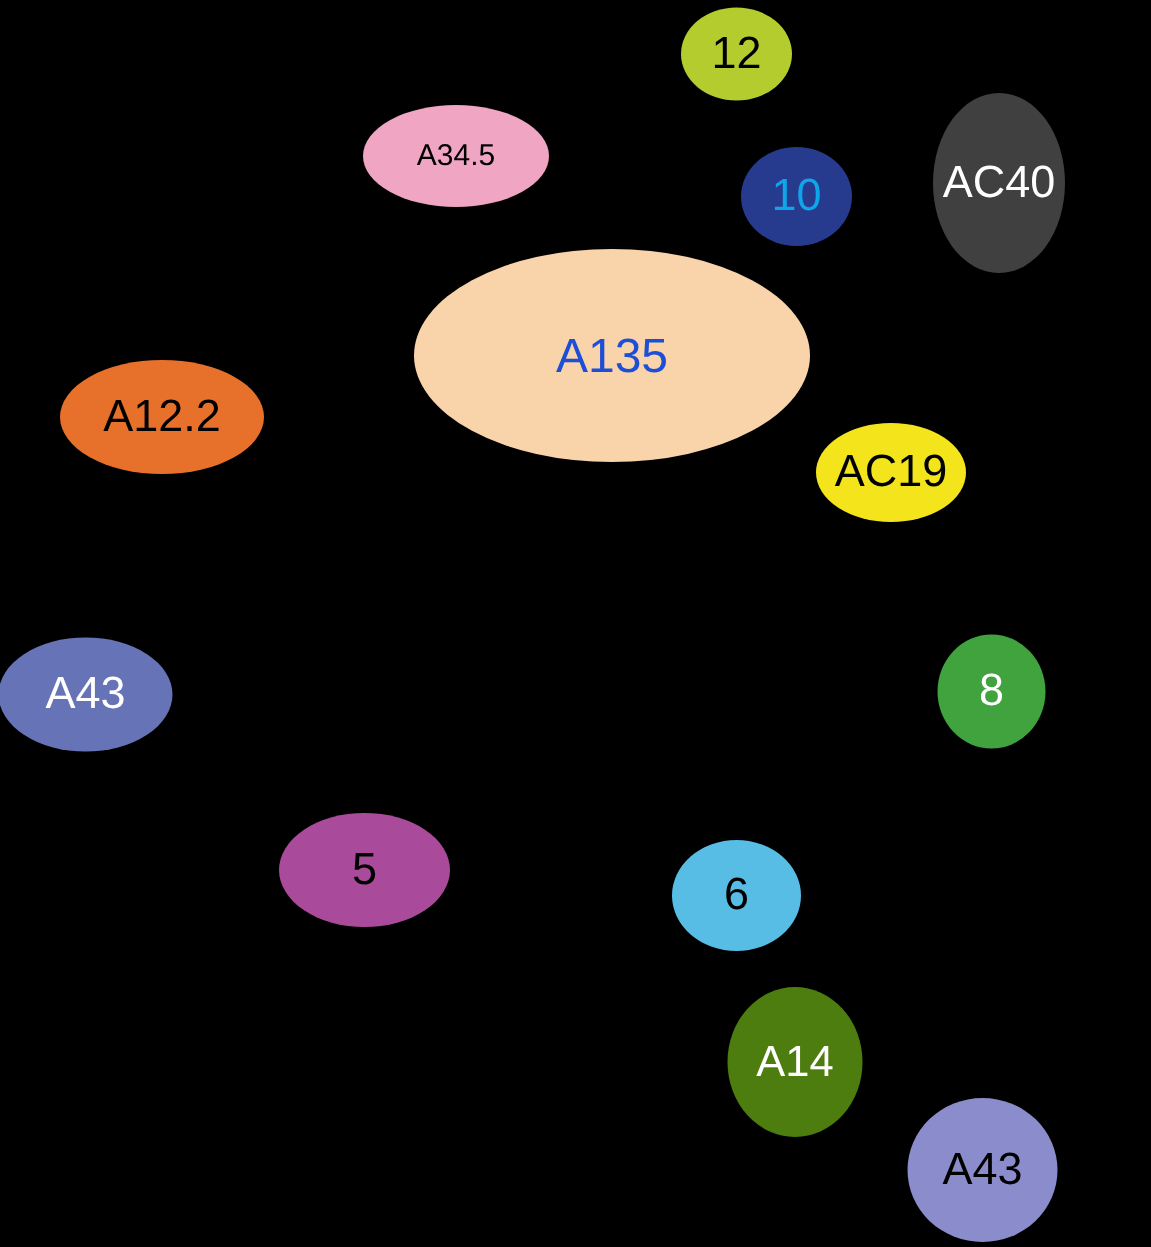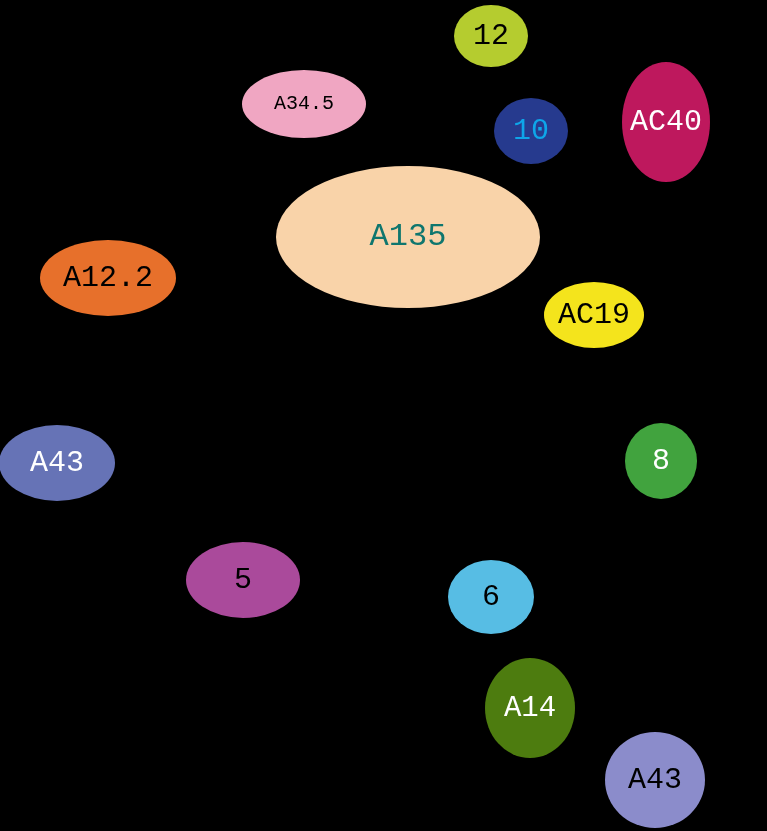--- a/index.html
+++ b/index.html
@@ -27,26 +27,26 @@
       justify-content: center;
       line-height: 1;
       white-space: nowrap;
       user-select: none;
       cursor: pointer;
     }
   </style>
 </head>
 <body>
 
-<div id="diagram" style="width: 698px; height: 831px; background: rgb(0, 0, 0); font-family: Liberation Mono, monospace;">
+<div id="diagram" style="width: 698px; height: 831px; background: rgb(0, 0, 0);">
     <div class="node" style="left: 454px; top: 5px; width: 74px; height: 62px; background: rgb(181, 204, 47); color: rgb(0, 0, 0); font-size: 30px;">12</div>
     <div class="node" style="left: 242px; top: 70px; width: 124px; height: 68px; background: rgb(240, 166, 194); color: rgb(0, 0, 0); font-size: 20px;">A34.5</div>
     <div class="node" style="left: 494px; top: 98px; width: 74px; height: 66px; background: rgb(38, 58, 142); color: #0ea5e9; font-size: 30px;">10</div>
-    <div class="node" style="left: 622px; top: 62px; width: 88px; height: 120px; background: #be185d; color: rgb(255, 255, 255); font-size: 30px;">AC40</div>
-    <div class="node" style="left: 276px; top: 166px; width: 264px; height: 142px; background: rgb(249, 211, 169); color: #0f766e; font-size: 32px;">A135</div>
+    <div class="node" style="left: 622px; top: 62px; width: 88px; height: 120px; background: #404040; color: rgb(255, 255, 255); font-size: 30px;">AC40</div>
+    <div class="node" style="left: 276px; top: 166px; width: 264px; height: 142px; background: rgb(249, 211, 169); color: #1d4ed8; font-size: 32px;">A135</div>
     <div class="node" style="left: 40px; top: 240px; width: 136px; height: 76px; background: rgb(231, 112, 43); color: rgb(0, 0, 0); font-size: 30px;">A12.2</div>
     <div class="node" style="left: 544px; top: 282px; width: 100px; height: 66px; background: rgb(244, 228, 28); color: #000000; font-size: 30px;">AC19</div>
     <div class="node" style="left: -1px; top: 425px; width: 116px; height: 76px; background: rgb(102, 115, 182); color: rgb(255, 255, 255); font-size: 30px;">A43</div>
     <div class="node" style="left: 625px; top: 423px; width: 72px; height: 76px; background: rgb(65, 163, 62); color: rgb(255, 255, 255); font-size: 30px;">8</div>
     <div class="node" style="left: 186px; top: 542px; width: 114px; height: 76px; background: rgb(170, 74, 155); color: rgb(0, 0, 0); font-size: 30px;">5</div>
     <div class="node" style="left: 448px; top: 560px; width: 86px; height: 74px; background: rgb(87, 189, 228); color: rgb(0, 0, 0); font-size: 30px;">6</div>
     <div class="node" style="left: 485px; top: 658px; width: 90px; height: 100px; background: #4d7c0f; color: rgb(255, 255, 255); font-size: 29px;">A14</div>
     <div class="node" style="left: 605px; top: 732px; width: 100px; height: 96px; background: rgb(139, 140, 203); color: rgb(0, 0, 0); font-size: 30px;">A43</div>
   </div>
 

